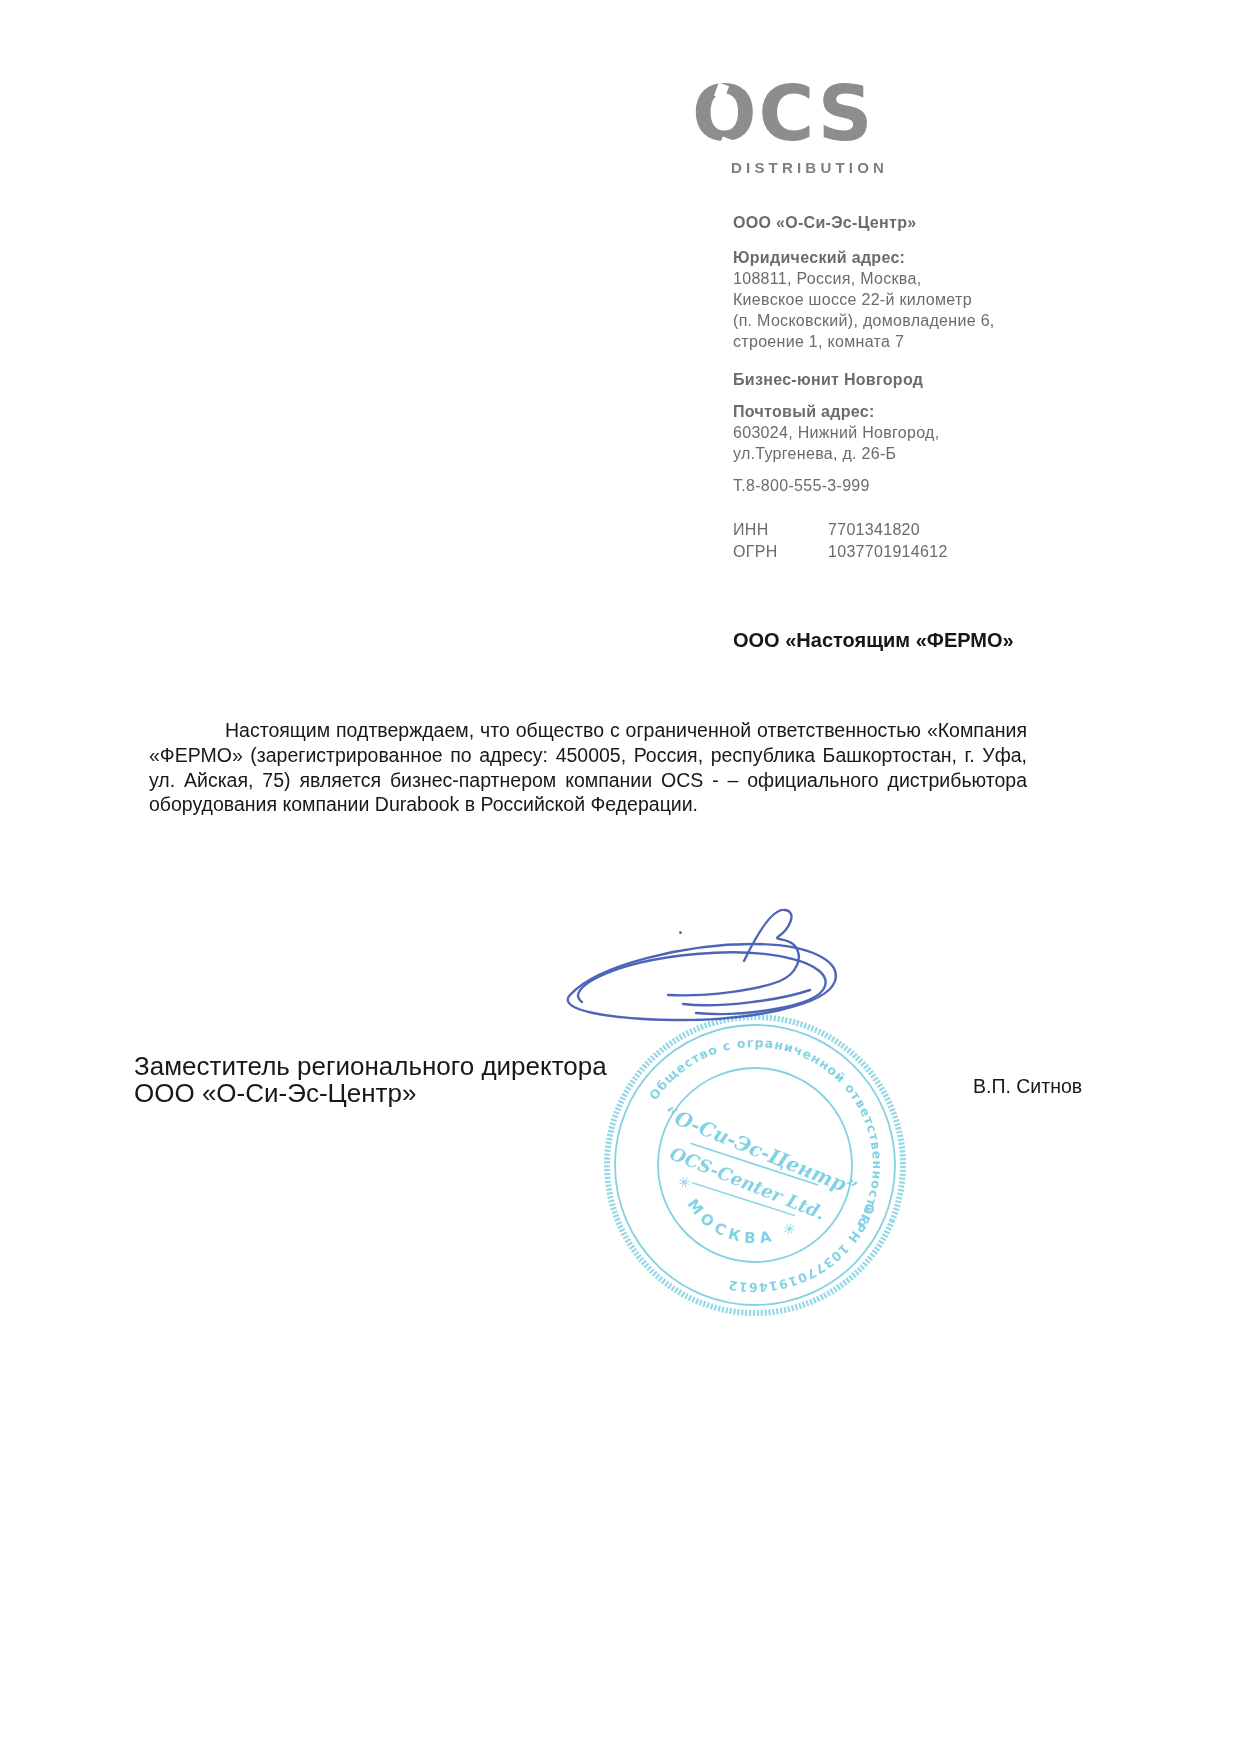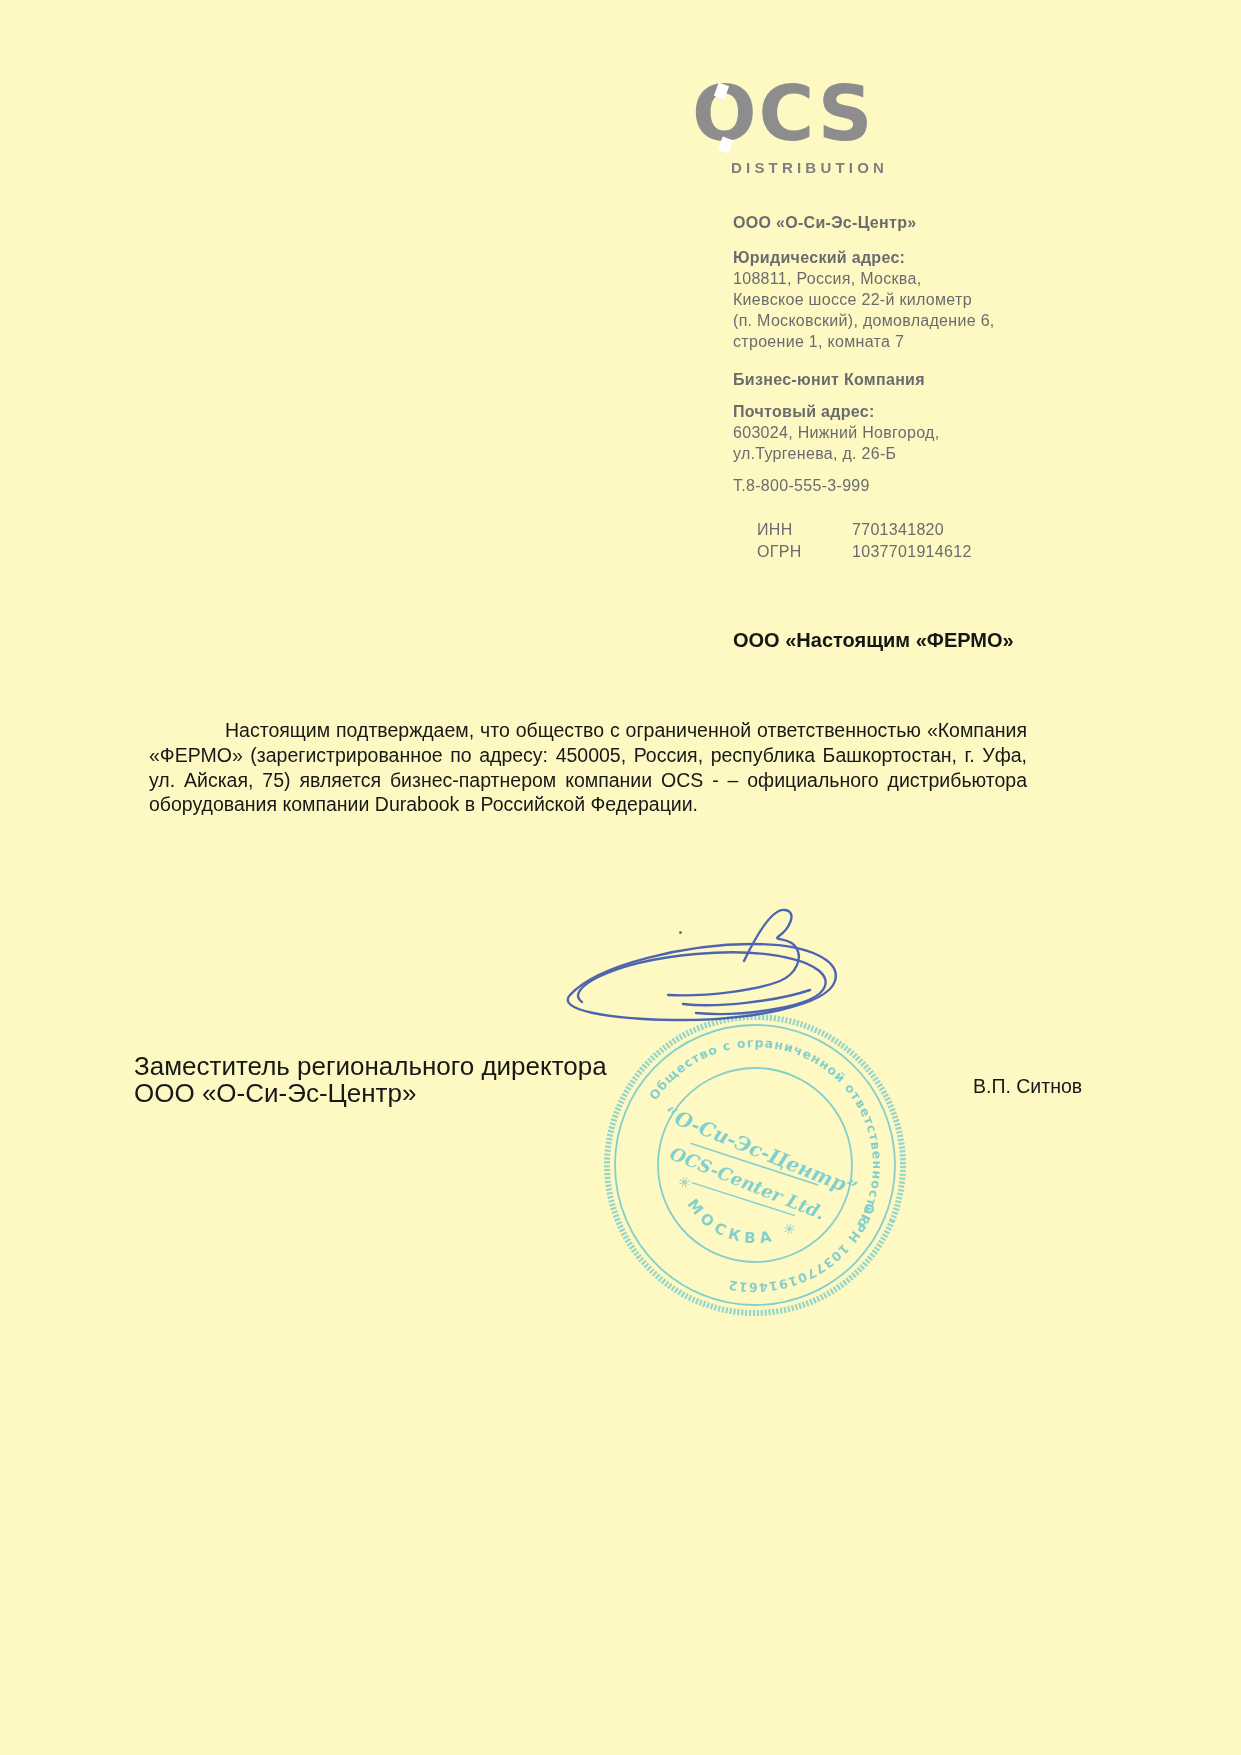--- a/index.html
+++ b/index.html
@@ -1,17 +1,17 @@
 <!DOCTYPE html>
 <html><head>
 <meta charset="utf-8">
 <style>
   html,body{margin:0;padding:0;background:#e9e9e9;}
   .page{
-    position:relative;width:1241px;height:1755px;background:#fef9c3;
+    position:relative;width:1241px;height:1755px;background:#ffffff;
     margin:0 auto;overflow:hidden;
     font-family:"Liberation Sans", sans-serif;color:#1c1c1c;
   }
   
   .logo-word{
     position:absolute;left:692px;top:76px;
     font-family:"DejaVu Sans", sans-serif;font-weight:bold;
     font-size:76px;line-height:76px;letter-spacing:2px;color:#8d8d8d;
   }
   .o-gap{position:absolute;background:#ffffff;width:11px;height:14px;}
@@ -24,21 +24,21 @@
   
   .letterhead{
     position:absolute;left:733px;top:212px;width:290px;
     font-size:16px;line-height:21px;color:#6b6b6f;letter-spacing:.3px;
   }
   .letterhead .b{font-weight:bold;}
   .lh-company{margin-bottom:14px;font-weight:bold;}
   .lh-gap-lg{height:17px;}
   .lh-gap-sm{height:11px;}
   .lh-gap-xl{height:23px;}
-  .reg-row{display:flex;line-height:22px;margin-left:24px;}
+  .reg-row{display:flex;line-height:22px;}
   .reg-row .reg-label{width:95px;}
   
   .reference{position:absolute;left:143px;top:503px;font-size:20px;line-height:26px;color:#191919;}
   
   .recipient{position:absolute;left:733px;top:629px;font-size:20px;font-weight:bold;color:#161616;}
   
   .bodytext{
     position:absolute;left:133px;top:702px;width:910px;
     font-size:19.5px;line-height:24.8px;color:#181818;
     text-align:justify;
@@ -66,21 +66,21 @@
   <div class="logo-sub">DISTRIBUTION</div>
 
   <div class="letterhead">
     <div class="lh-company">ООО «О-Си-Эс-Центр»</div>
     <div class="b">Юридический адрес:</div>
     <div>108811, Россия, Москва,</div>
     <div>Киевское шоссе 22-й километр</div>
     <div>(п. Московский), домовладение 6,</div>
     <div>строение 1, комната 7</div>
     <div class="lh-gap-lg"></div>
-    <div class="b">Бизнес-юнит Компания</div>
+    <div class="b">Бизнес-юнит Новгород</div>
     <div class="lh-gap-sm"></div>
     <div class="b">Почтовый адрес:</div>
     <div>603024, Нижний Новгород,</div>
     <div>ул.Тургенева, д. 26-Б</div>
     <div class="lh-gap-sm"></div>
     <div>Т.8-800-555-3-999</div>
     <div class="lh-gap-xl"></div>
     <div class="reg-row">
       <span class="reg-label">ИНН</span>
       <span>7701341820</span>

